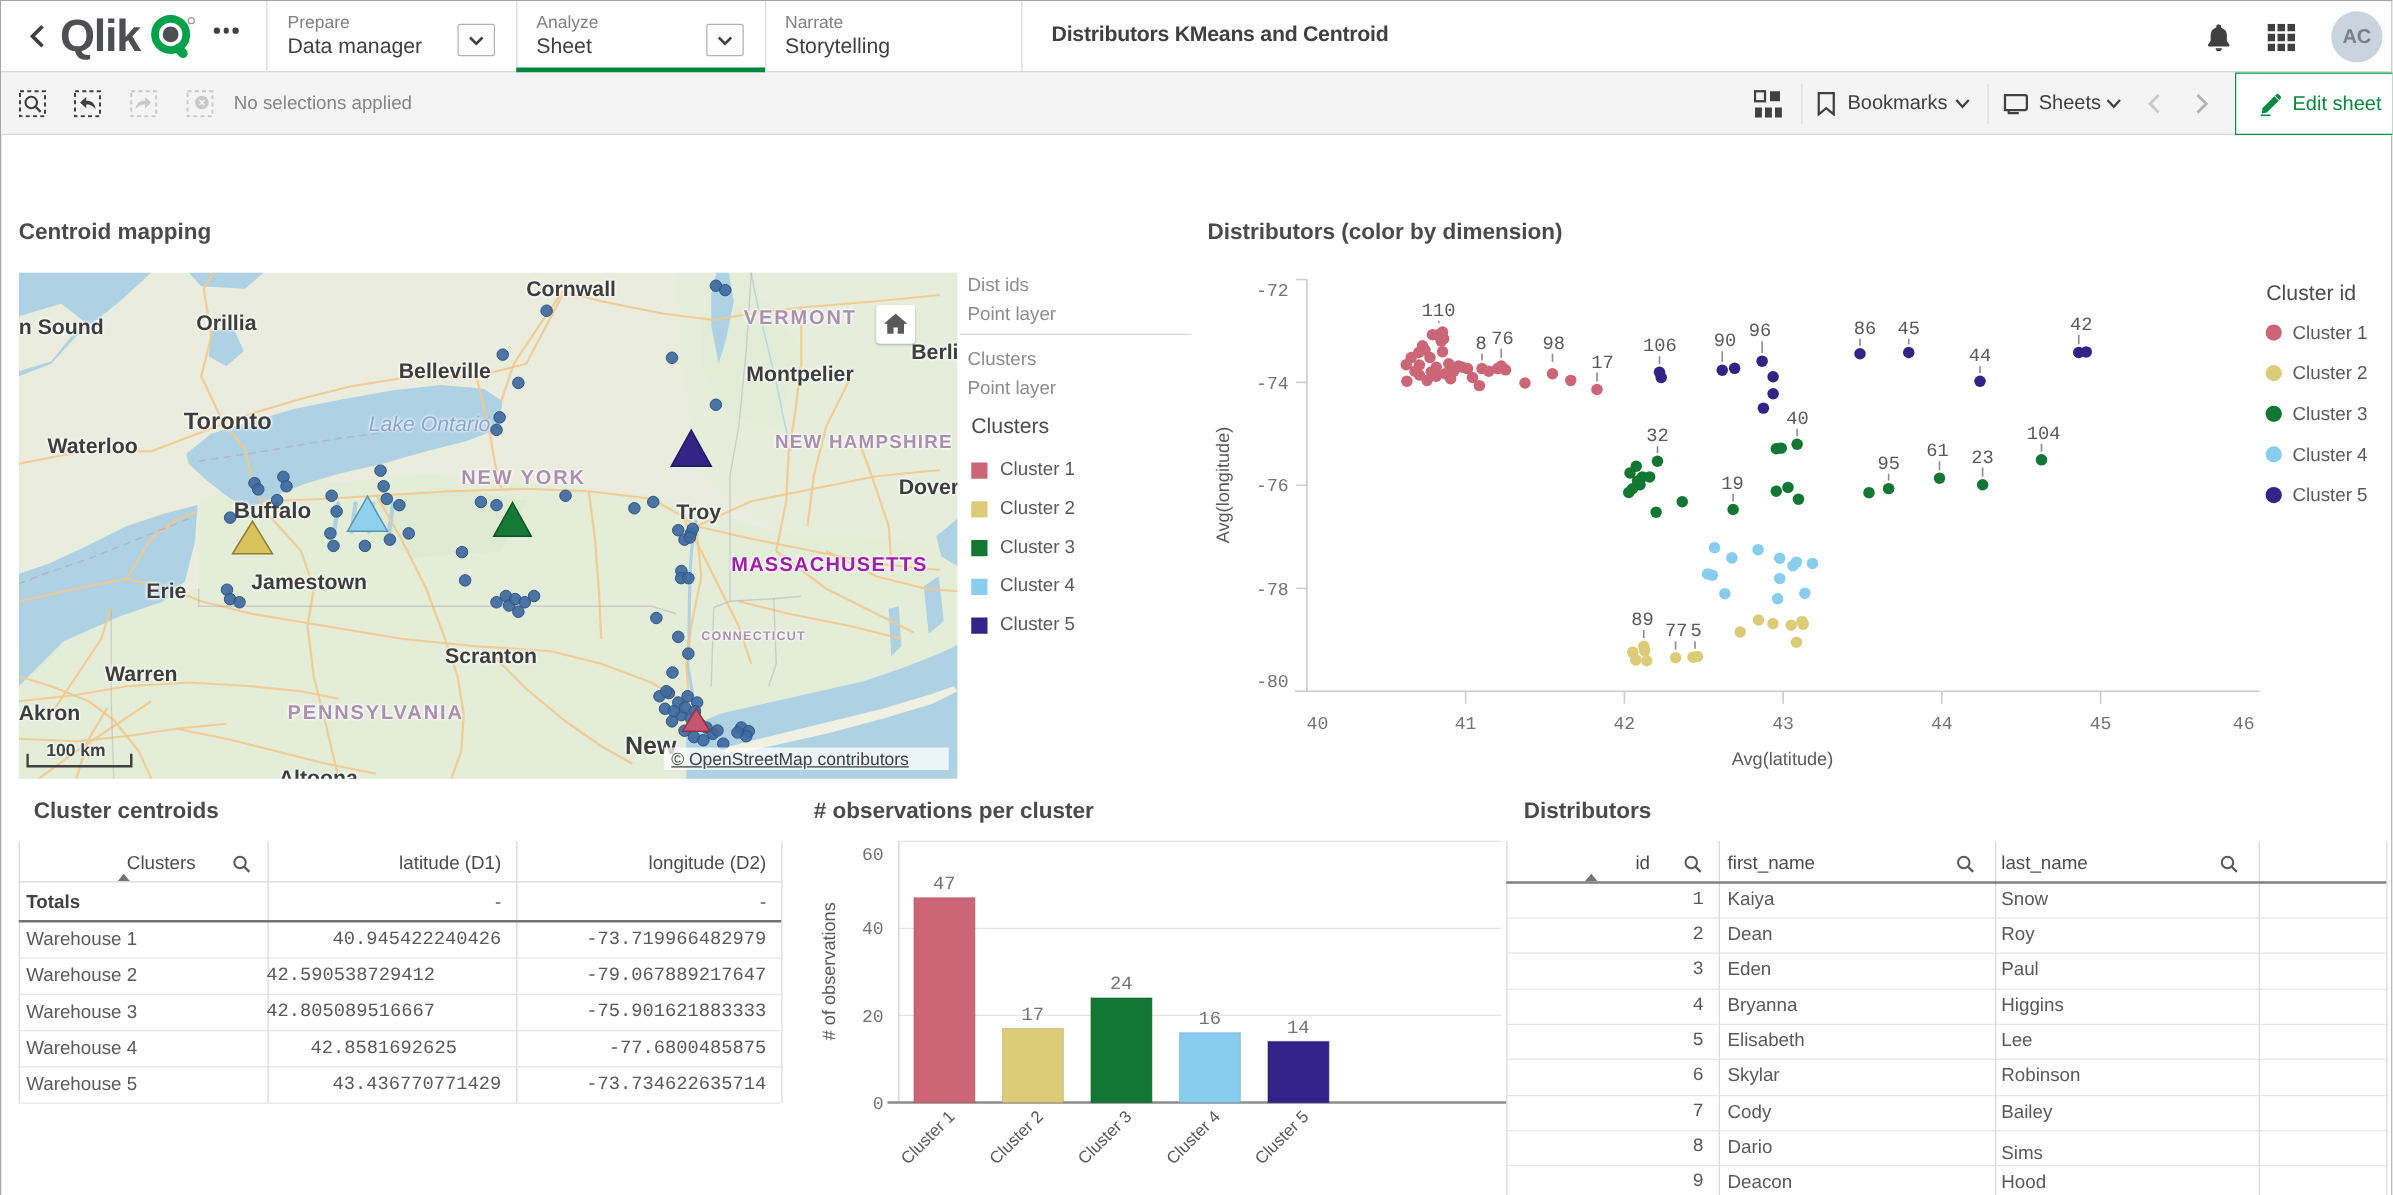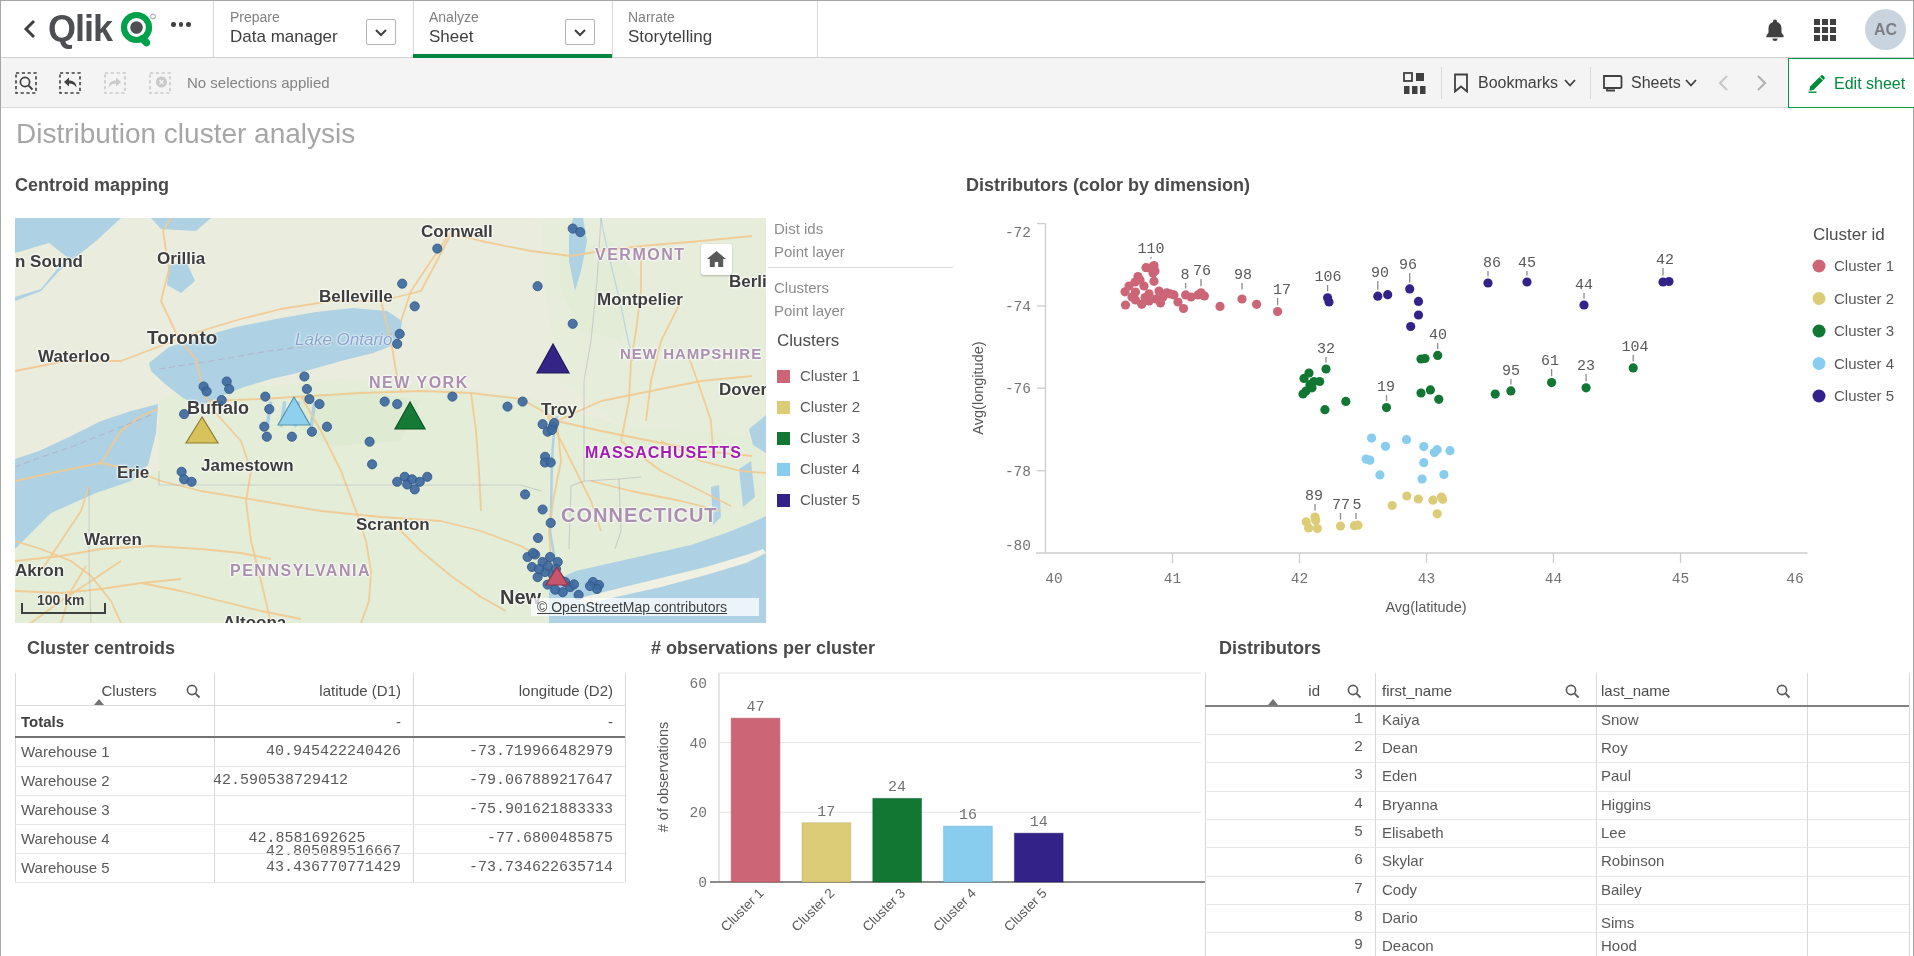--- a/index.html
+++ b/index.html
@@ -40,20 +40,21 @@
           <path d="M9 10 L14 15 L19 10" fill="none" stroke="#404040" stroke-width="2"></path>
         </svg></div>
       <div class="navlbl" style="left:428px">Analyze</div>
       <div class="navval" style="left:428px">Sheet</div>
       <div class="ddbox" style="left:564px"><svg width="28" height="24" viewBox="0 0 28 24">
           <path d="M9 10 L14 15 L19 10" fill="none" stroke="#404040" stroke-width="2"></path>
         </svg></div>
       <div class="navlbl" style="left:627px">Narrate</div>
       <div class="navval" style="left:627px">Storytelling</div>
       <div class="abs" style="left:412px;top:53px;width:199px;height:4px;background:#00873d"></div>
+      <div class="abs" style="left:700px;top:17px;width:550px;text-align:center;font-size:17px;letter-spacing:-0.2px;font-weight:bold;color:#404040">Distributors KMeans and Centroid</div>
       <svg class="abs" style="left:1764px;top:17px" width="20" height="23" viewBox="0 0 20 23">
         <path d="M10 1.5 a2 2 0 0 1 2 2 v.6 a6.5 6.5 0 0 1 4.5 6.1 v4.6 l2 2.8 a1 1 0 0 1 -.8 1.6 h-15.4 a1 1 0 0 1 -.8 -1.6 l2 -2.8 v-4.6 a6.5 6.5 0 0 1 4.5 -6.1 v-.6 a2 2 0 0 1 2 -2 z" fill="#404040"></path>
         <path d="M7.5 20.5 a2.5 2.5 0 0 0 5 0 z" fill="#404040"></path>
       </svg>
       <svg class="abs" style="left:1813px;top:18px" width="22" height="22" viewBox="0 0 22 22">
         <rect x="0" y="0" width="6" height="6" fill="#404040"></rect>
         <rect x="8" y="0" width="6" height="6" fill="#404040"></rect>
         <rect x="16" y="0" width="6" height="6" fill="#404040"></rect>
         <rect x="0" y="8" width="6" height="6" fill="#404040"></rect>
         <rect x="8" y="8" width="6" height="6" fill="#404040"></rect>
@@ -114,21 +115,20 @@
     <svg class="abs" style="left:1754px;top:73px" width="13" height="18" viewBox="0 0 13 18">
       <path d="M3 2 L10 9 L3 16" fill="none" stroke="#b3b3b3" stroke-width="2.2"></path>
     </svg>
     <div class="abs" style="left:1787px;top:57px;width:127px;height:50px;background:#fff;border:1px solid #009845"></div>
     <svg class="abs" style="left:1806px;top:72px" width="20" height="20" viewBox="0 0 20 20">
       <path d="M3 13.5 L12.5 4 L16 7.5 L6.5 17 L2.5 17.7 z" fill="#008A3C"></path>
       <path d="M13.8 2.7 a1.8 1.8 0 0 1 2.5 0 l1 1 a1.8 1.8 0 0 1 0 2.5 l-.8 .8 l-3.5 -3.5 z" fill="#008A3C"></path>
       <path d="M1.5 19.2 h8" stroke="#008A3C" stroke-width="1.4"></path>
     </svg>
     <div class="abs" style="left:1833px;top:74px;font-size:16px;color:#008A3C">Edit sheet</div>
-    <div class="sheet-title">Distribution cluster analysis</div>
     <div class="ptitle" style="left:14px;top:174px">Centroid mapping</div>
     <div class="ptitle" style="left:965px;top:174px">Distributors (color by dimension)</div>
     <div class="ptitle" style="left:26px;top:637px">Cluster centroids</div>
     <div class="ptitle" style="left:650px;top:637px"># observations per cluster</div>
     <div class="ptitle" style="left:1218px;top:637px">Distributors</div>
     <svg class="abs" style="left:14px;top:217px" width="751" height="405" viewBox="0 0 751 405">
       <rect width="751" height="405" fill="#eaecdd"></rect>
       <polygon points="144.0,183.0 196.0,161.0 256.0,168.0 326.0,161.0 406.0,168.0 506.0,178.0 606.0,208.0 751.0,218.0 751.0,405.0 0.0,405.0 0.0,303.0 46.0,283.0 106.0,263.0 144.0,253.0" fill="#e3edd8"></polygon>
       <polygon points="526.0,0.0 751.0,0.0 751.0,218.0 606.0,208.0 546.0,163.0 531.0,83.0" fill="#e6eedb"></polygon>
       <polygon points="286.0,178.0 346.0,173.0 406.0,183.0 386.0,223.0 316.0,228.0 281.0,208.0" fill="#dcead0" opacity="0.7"></polygon>
@@ -207,21 +207,21 @@
       <div style="position:absolute;left:102px;top:245px;font-size:17px;color:#3d3d3d;white-space:nowrap;font-weight:bold;text-shadow:0 0 3px #fff,0 0 3px #fff,0 0 2px #fff;">Erie</div>
       <div style="position:absolute;left:341px;top:297px;font-size:17px;color:#3d3d3d;white-space:nowrap;font-weight:bold;text-shadow:0 0 3px #fff,0 0 3px #fff,0 0 2px #fff;">Scranton</div>
       <div style="position:absolute;left:69px;top:312px;font-size:17px;color:#3d3d3d;white-space:nowrap;font-weight:bold;text-shadow:0 0 3px #fff,0 0 3px #fff,0 0 2px #fff;">Warren</div>
       <div style="position:absolute;left:0px;top:343px;font-size:17px;color:#3d3d3d;white-space:nowrap;font-weight:bold;text-shadow:0 0 3px #fff,0 0 3px #fff,0 0 2px #fff;">Akron</div>
       <div style="position:absolute;left:485px;top:368px;font-size:20px;color:#3d3d3d;white-space:nowrap;font-weight:bold;text-shadow:0 0 3px #fff,0 0 3px #fff,0 0 2px #fff;">New</div>
       <div style="position:absolute;left:714px;top:54px;font-size:17px;color:#3d3d3d;white-space:nowrap;font-weight:bold;text-shadow:0 0 3px #fff,0 0 3px #fff,0 0 2px #fff;">Berlin</div>
       <div style="position:absolute;left:580px;top:28px;font-size:16px;color:#ab8fae;white-space:nowrap;font-weight:bold;letter-spacing:1.5px;text-shadow:0 0 3px #fff,0 0 3px #fff,0 0 2px #fff;">VERMONT</div>
       <div style="position:absolute;left:605px;top:127px;font-size:15px;color:#ab8fae;white-space:nowrap;font-weight:bold;letter-spacing:1px;text-shadow:0 0 3px #fff,0 0 3px #fff,0 0 2px #fff;">NEW HAMPSHIRE</div>
       <div style="position:absolute;left:354px;top:156px;font-size:16px;color:#ab8fae;white-space:nowrap;font-weight:bold;letter-spacing:1.5px;text-shadow:0 0 3px #fff,0 0 3px #fff,0 0 2px #fff;">NEW YORK</div>
       <div style="position:absolute;left:570px;top:226px;font-size:16px;color:#a21caf;white-space:nowrap;font-weight:bold;letter-spacing:1px;text-shadow:0 0 3px #fff,0 0 3px #fff,0 0 2px #fff;">MASSACHUSETTS</div>
-      <div style="position:absolute;left:546px;top:286px;font-size:20px;color:#ab8fae;white-space:nowrap;font-weight:bold;letter-spacing:1px;text-shadow:0 0 3px #fff,0 0 3px #fff,0 0 2px #fff;">CONNECTICUT</div>
+      <div style="position:absolute;left:546px;top:286px;font-size:10px;color:#ab8fae;white-space:nowrap;font-weight:bold;letter-spacing:1px;text-shadow:0 0 3px #fff,0 0 3px #fff,0 0 2px #fff;">CONNECTICUT</div>
       <div style="position:absolute;left:215px;top:344px;font-size:16px;color:#ab8fae;white-space:nowrap;font-weight:bold;letter-spacing:1.5px;text-shadow:0 0 3px #fff,0 0 3px #fff,0 0 2px #fff;">PENNSYLVANIA</div>
       <div style="position:absolute;left:208px;top:395px;font-size:17px;color:#3d3d3d;white-space:nowrap;font-weight:bold;text-shadow:0 0 3px #fff,0 0 3px #fff,0 0 2px #fff;">Altoona</div>
       <div style="position:absolute;left:280px;top:112px;font-size:17px;font-style:italic;color:#8ba4ce;text-shadow:0 0 3px #fff,0 0 2px #fff">Lake Ontario</div>
     </div>
     <svg class="abs" style="left:14px;top:217px" width="751" height="405" viewBox="0 0 751 405">
       <circle cx="557.7" cy="10.6" r="4.6" fill="#3e69a0" fill-opacity="0.92" stroke="#2e5584" stroke-width="0.8"></circle>
       <circle cx="565.2" cy="14.1" r="4.6" fill="#3e69a0" fill-opacity="0.92" stroke="#2e5584" stroke-width="0.8"></circle>
       <circle cx="422.3" cy="30.6" r="4.6" fill="#3e69a0" fill-opacity="0.92" stroke="#2e5584" stroke-width="0.8"></circle>
       <circle cx="387.2" cy="65.7" r="4.6" fill="#3e69a0" fill-opacity="0.92" stroke="#2e5584" stroke-width="0.8"></circle>
       <circle cx="399.7" cy="88.3" r="4.6" fill="#3e69a0" fill-opacity="0.92" stroke="#2e5584" stroke-width="0.8"></circle>
@@ -564,21 +564,21 @@
     <div class="abs" style="left:14px;top:735px;width:610px;height:2px;background:#737373"></div>
     <div class="cell" style="left:20px;top:742px">Warehouse 1</div>
     <div class="cell mono" style="left:212px;top:742px;width:188px;text-align:right">40.945422240426</div>
     <div class="cell mono" style="left:412px;top:742px;width:200px;text-align:right">-73.719966482979</div>
     <div class="hline" style="left:14px;top:765.0px;width:610px"></div>
     <div class="cell" style="left:20px;top:771px">Warehouse 2</div>
     <div class="cell mono" style="left:212px;top:771px;width:188px;text-align:left">42.590538729412</div>
     <div class="cell mono" style="left:412px;top:771px;width:200px;text-align:right">-79.067889217647</div>
     <div class="hline" style="left:14px;top:794.1px;width:610px"></div>
     <div class="cell" style="left:20px;top:800px">Warehouse 3</div>
-    <div class="cell mono" style="left:212px;top:842px;width:188px;text-align:right">42.805089516667</div>
+    <div class="cell mono" style="left:212px;top:800px;width:188px;">42.805089516667</div>
     <div class="cell mono" style="left:412px;top:800px;width:200px;text-align:right">-75.901621883333</div>
     <div class="hline" style="left:14px;top:823.1px;width:610px"></div>
     <div class="cell" style="left:20px;top:829px">Warehouse 4</div>
     <div class="cell mono" style="left:212px;top:829px;width:188px;text-align:center">42.8581692625</div>
     <div class="cell mono" style="left:412px;top:829px;width:200px;text-align:right">-77.6800485875</div>
     <div class="hline" style="left:14px;top:852.2px;width:610px"></div>
     <div class="cell" style="left:20px;top:858px">Warehouse 5</div>
     <div class="cell mono" style="left:212px;top:858px;width:188px;text-align:right">43.436770771429</div>
     <div class="cell mono" style="left:412px;top:858px;width:200px;text-align:right">-73.734622635714</div>
     <div class="hline" style="left:14px;top:881.2px;width:610px"></div>

